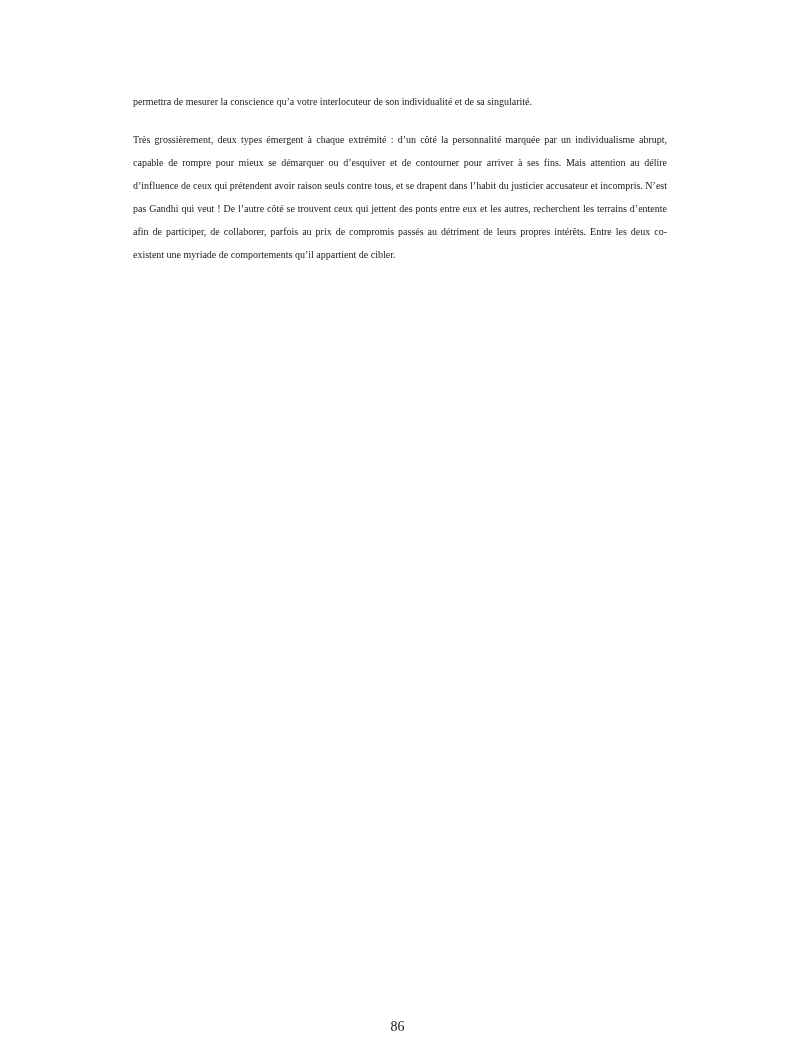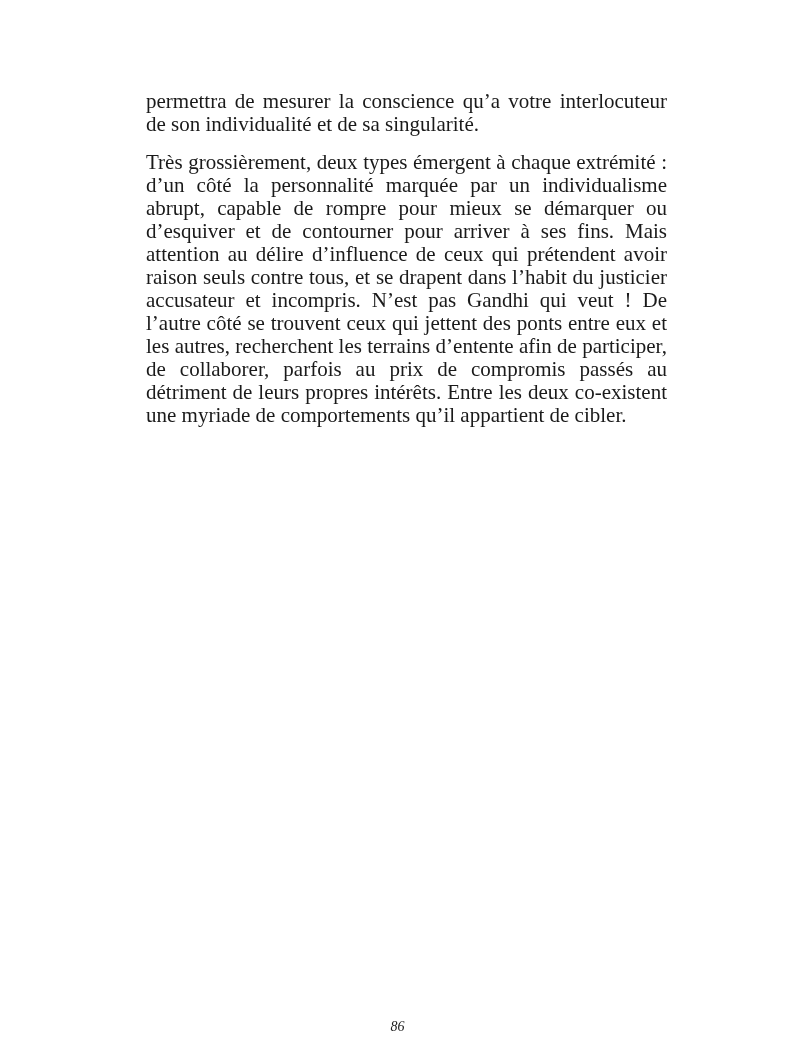--- a/index.html
+++ b/index.html
@@ -16,38 +16,37 @@
     color: #1a1a1a;
     overflow: hidden;
   }
   .content {
     position: absolute;
     left: 130px;
     top: 90px;
     width: 537px;
   }
   .para {
-    margin: 0 0 15px 16px;
-    font-size: 21px;
+    margin: 0 0 15px 3px;
+    font-size: 10px;
     line-height: 23px;
     text-align: justify;
     text-justify: inter-word;
   }
   .para.last {
     text-align: left;
   }
   .page-number {
     position: absolute;
     left: 0;
     bottom: 28px;
     width: 100%;
     text-align: center;
     font-size: 14px;
     color: #1a1a1a;
-    font-style: italic;
   }
 </style>
 </head>
 <body>
 
 <div class="page">
   <div class="content">
     <p class="para">permettra de mesurer la conscience qu’a votre interlocuteur de son individualité et de sa singularité.</p>
     <p class="para">Très grossièrement, deux types émergent à chaque extrémité : d’un côté la personnalité marquée par un individualisme abrupt, capable de rompre pour mieux se démarquer ou d’esquiver et de contourner pour arriver à ses fins. Mais attention au délire d’influence de ceux qui prétendent avoir raison seuls contre tous, et se drapent dans l’habit du justicier accusateur et incompris. N’est pas Gandhi qui veut ! De l’autre côté se trouvent ceux qui jettent des ponts entre eux et les autres, recherchent les terrains d’entente afin de participer, de collaborer, parfois au prix de compromis passés au détriment de leurs propres intérêts. Entre les deux co-existent une myriade de comportements qu’il appartient de cibler.</p>
   </div>

